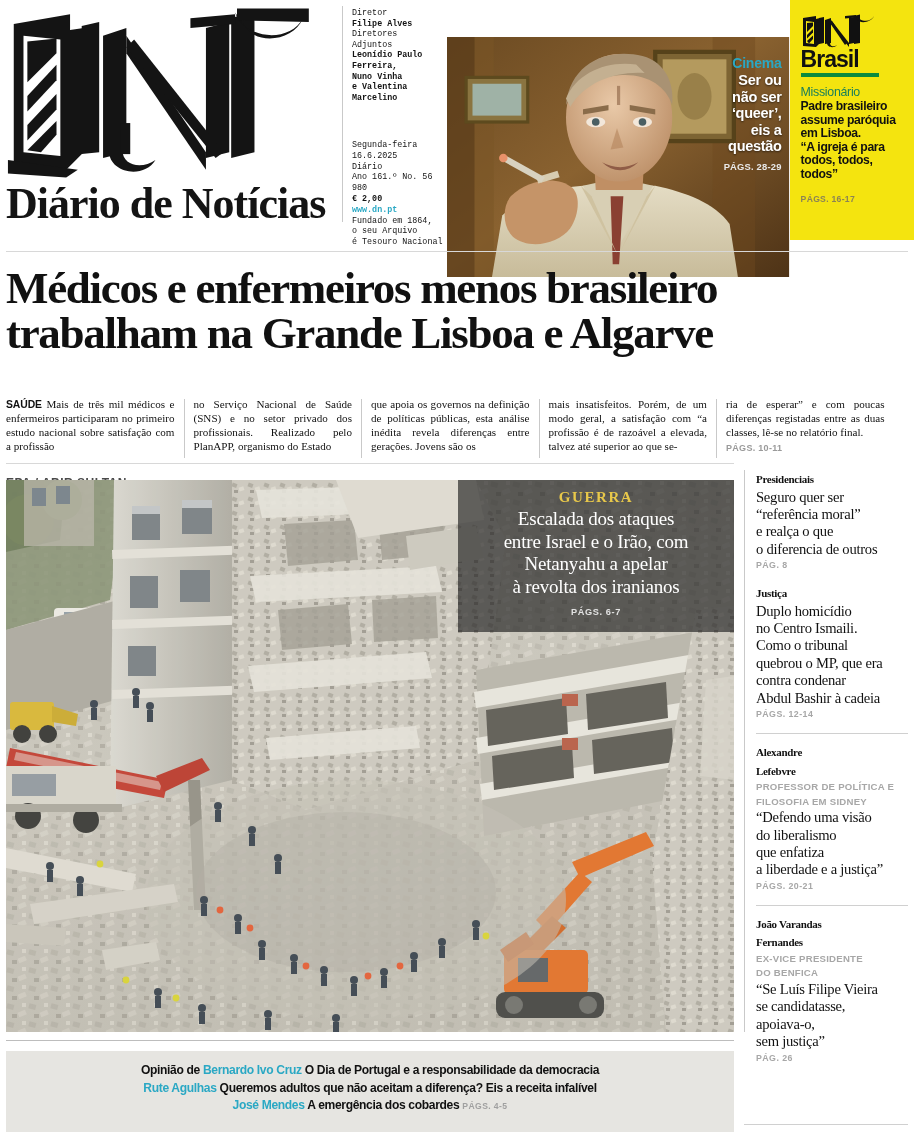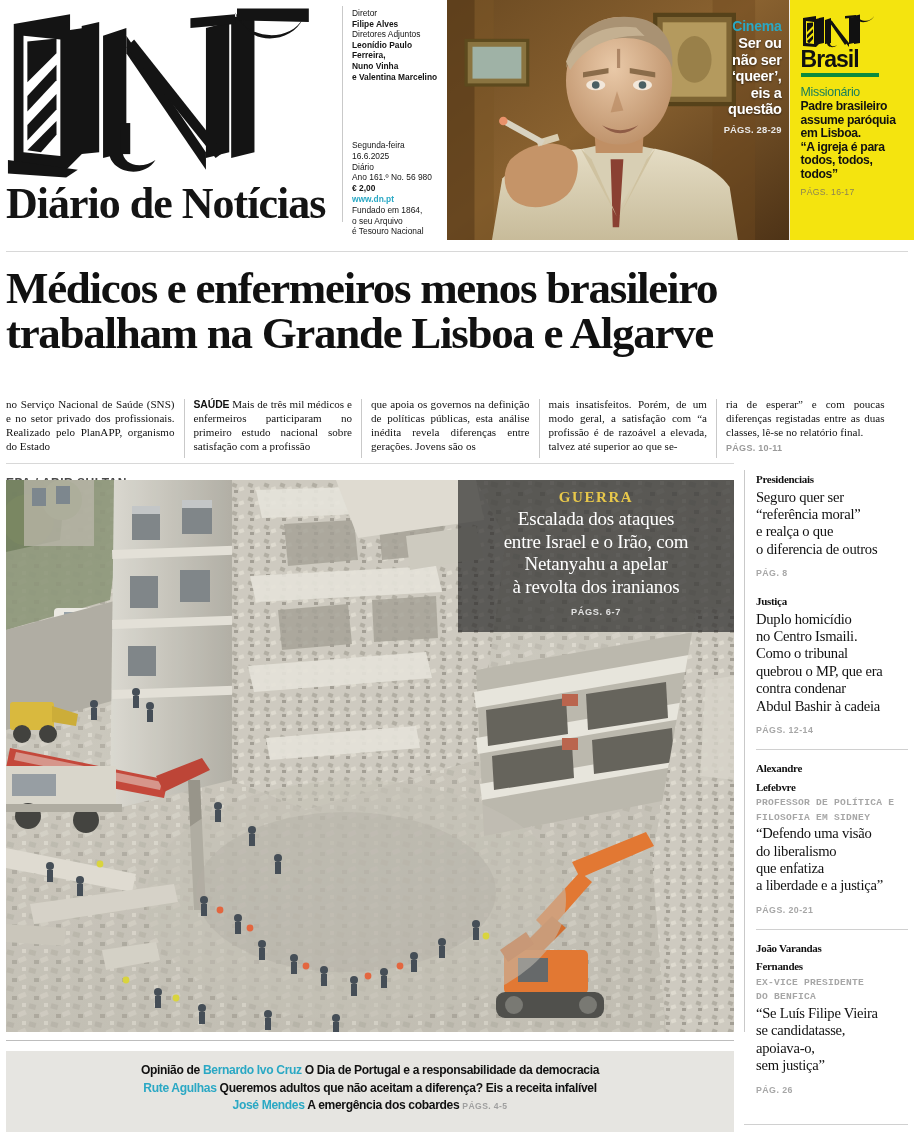--- a/index.html
+++ b/index.html
@@ -21,34 +21,34 @@
     width:100%; height:176px; display:block;
   }
   .dn-wordmark {
     display:block; width:330px; height:52px; margin-top:-4px;
   }
 
   
   .issuecol {
     position:relative; width:112px; height:240px;
     padding:8px 6px 0 10px;
-    font-family:Liberation Sans, sans-serif;
+    font-family:Liberation Mono, monospace;
   }
   .issuecol:before {
     content:""; position:absolute; left:0; top:6px; bottom:18px; width:1px; background:#c9c9c9;
   }
   .staff { font-size:8.4px; line-height:10.6px; color:#141414; }
   .staff .lbl { font-weight:400; }
   .staff .nm  { font-weight:700; }
   .issueinfo { position:absolute; left:10px; top:140px; font-size:8.4px; line-height:10.8px; color:#141414; }
   .issueinfo .b { font-weight:700; }
   .issueinfo .url { color:#2AA8C4; font-weight:700; }
 
   
-  .cinema-wrap { position:relative; width:367px; height:240px; overflow:hidden; }
+  .cinema-wrap { position:relative; width:367px; height:240px; overflow:hidden;margin-top:37px; }
   .cinema-photo { position:absolute; inset:0; }
   .cinema-text {
     position:absolute; right:8px; top:18px; width:120px;
     text-align:right; z-index:3;
   }
   .cinema-kicker {
     font-size:14px; font-weight:700; color:#2AA8C4; letter-spacing:-0.2px; line-height:16px;
   }
   .cinema-head {
     font-size:14.5px; font-weight:700; color:#fff; line-height:16.5px; letter-spacing:-0.3px;
@@ -63,21 +63,21 @@
     position:relative; width:132px; height:240px; background:#F4E40F;
     padding:14px 9px 0 11px;
   }
   .brasil-dn { display:block; width:74px; height:34px; }
   .brasil-word {
     font-size:23px; font-weight:700; letter-spacing:-1px; line-height:24px; color:#111; margin-top:-1px;
   }
   .brasil-rule { width:78px; height:4px; background:#0C8A3E; margin:2px 0 8px 0; }
   .brasil-kicker { font-size:12.4px; font-weight:400; color:#1A7F5A; line-height:14px; letter-spacing:-0.3px; }
   .brasil-body { font-size:12.2px; font-weight:700; color:#111; line-height:13.6px; letter-spacing:-0.35px; margin-top:1px; }
-  .brasil-pages { margin-top:5px; font-size:8.6px; font-weight:400; color:#8b8355; letter-spacing:0.3px; }
+  .brasil-pages { margin-top:12px; font-size:8.6px; font-weight:700; color:#8b8355; letter-spacing:0.3px; }
 
   
   .hl-rule-top { position:absolute; left:6px; right:6px; top:251px; height:1px; background:#d8d8d8; }
   .headline {
     position:absolute; left:6px; top:266px; width:902px;
     font-family:"Liberation Serif", serif;
     font-weight:700; font-size:45px; line-height:45px;
     letter-spacing:-1.3px; color:#111;
   }
   .headline .l2 { display:block; }
@@ -141,31 +141,31 @@
   }
   .sidebar:before {
     content:""; position:absolute; left:0; top:0; bottom:0; width:1px; background:#c9c9c9;
   }
   .sb-item { margin-bottom:14px; }
   .sb-title {
     font-family:"Liberation Serif", serif; font-weight:700;
     font-size:11px; line-height:18.5px; letter-spacing:-0.3px; color:#111;
   }
   .sb-role {
-    font-family:Liberation Mono, monospace; font-weight:700;
+    font-family:Liberation Sans, sans-serif; font-weight:700;
     font-size:9.6px; line-height:14.6px; letter-spacing:0.25px; color:#a7a7a7;
     text-transform:uppercase;
   }
   .sb-body {
     font-family:"Liberation Serif", serif;
     font-size:14.6px; line-height:17.4px; letter-spacing:-0.25px; color:#111;
   }
   .sb-pages {
     font-family:"Liberation Sans", sans-serif; font-weight:700;
-    font-size:8.8px; letter-spacing:0.45px; color:#a7a7a7; margin-top:10px;
+    font-size:8.8px; letter-spacing:0.45px; color:#a7a7a7; margin-top:2px;
   }
   .sb-sep { height:1px; background:#d0d0d0; margin:9px 0 9px 0; }
 
   
   .op-rule { position:absolute; left:6px; top:1040px; width:728px; height:1px; background:#bdbdbd; }
   .opinion {
     position:absolute; left:6px; top:1051px; width:728px; height:94px;
     background:#e6e5e1; text-align:center; padding-top:11px;
   }
   .op-line {
@@ -351,25 +351,25 @@
   </div>
 
   <div class="hl-rule-top"></div>
   <div class="headline">
     <span>Médicos e enfermeiros menos brasileiro</span>
     <span class="l2">trabalham na Grande Lisboa e Algarve</span>
   </div>
 
   <div class="lead">
     <div class="lead-col">
-      <span>no Serviço Nacional de Saúde (SNS) e no setor privado dos profissionais. Realizado pelo PlanAPP, organismo do Estado</span>
-    </div>
-    <div class="lead-col">
       <span class="lead-kicker">SAÚDE</span>
       <span>Mais de três mil médicos e enfermeiros participaram no primeiro estudo nacional sobre satisfação com a profissão</span>
+    </div>
+    <div class="lead-col">
+      <span>no Serviço Nacional de Saúde (SNS) e no setor privado dos profissionais. Realizado pelo PlanAPP, organismo do Estado</span>
     </div>
     <div class="lead-col">
       <span>que apoia os governos na definição de políticas públicas, esta análise inédita revela diferenças entre gerações. Jovens são os</span>
     </div>
     <div class="lead-col">
       <span>mais insatisfeitos. Porém, de um modo geral, a satisfação com “a profissão é de razoável a elevada, talvez até superior ao que se-</span>
     </div>
     <div class="lead-col">
       <span>ria de esperar” e com poucas diferenças registadas entre as duas classes, lê-se no relatório final.</span>
       <span class="lead-pages">PÁGS. 10-11</span>

